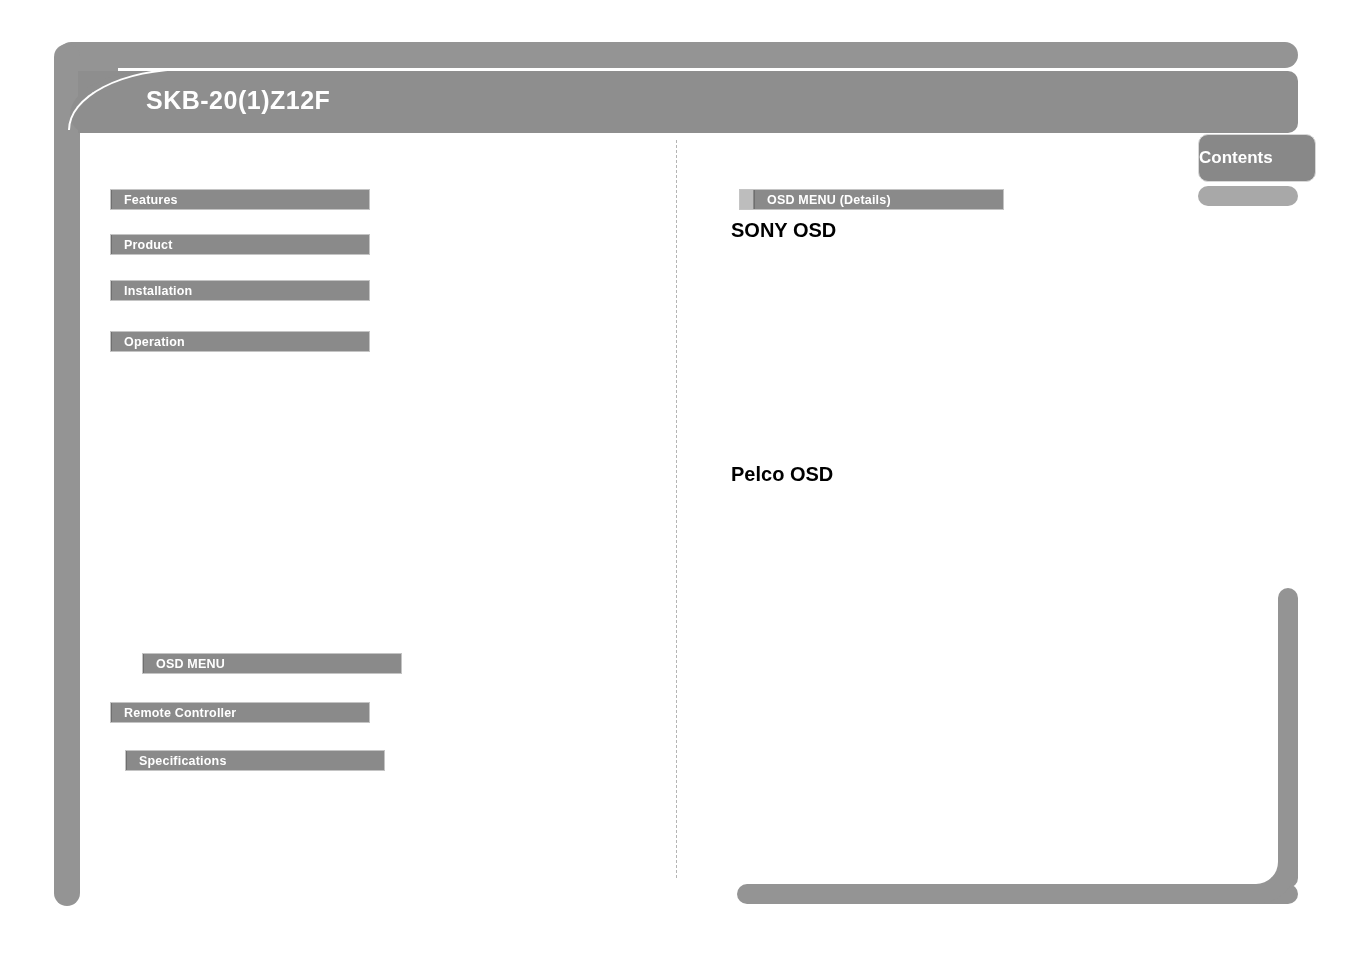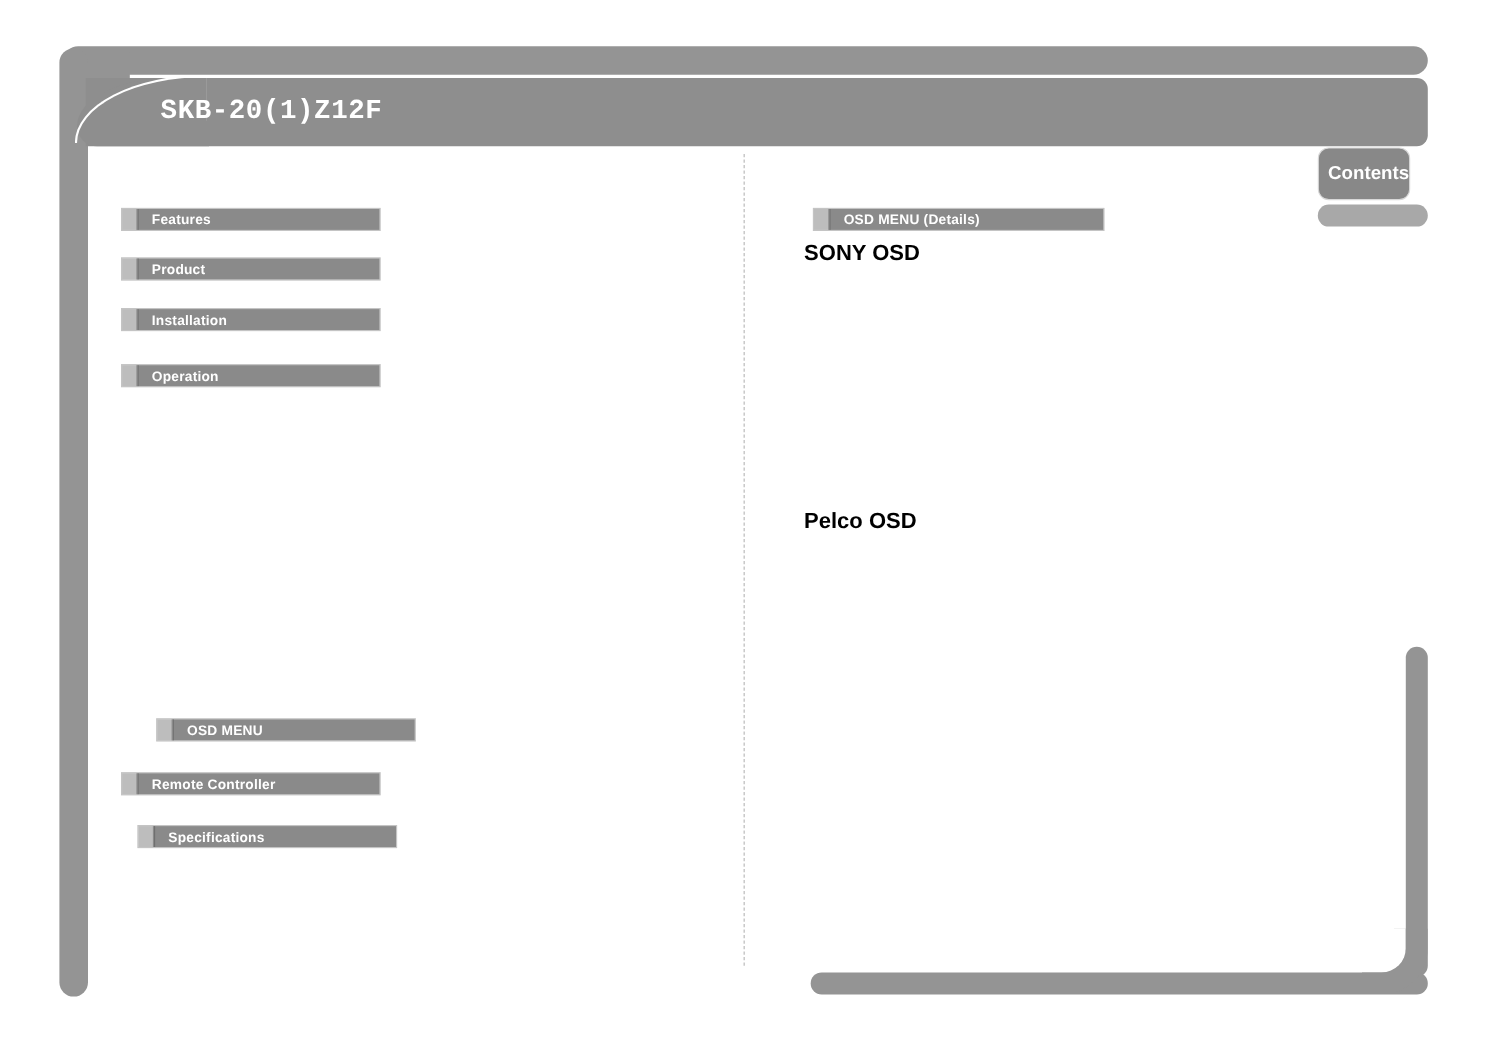--- a/index.html
+++ b/index.html
@@ -89,37 +89,36 @@
   }
   .titlebar-text {
     position: absolute;
     left: 146px;
     top: 86px;
     font-size: 25px;
     font-weight: bold;
     color: #ffffff;
     letter-spacing: 0.5px;
     white-space: nowrap;
-    font-family: Liberation Mono, monospace;
   }
 
   
   .contents-tab {
     position: absolute;
     left: 1198px;
     top: 134px;
-    width: 84px;
+    width: 118px;
     height: 48px;
     background: #888888;
     border-radius: 10px;
     border: 1px solid #d8d8d8;
     box-sizing: border-box;
     display: flex;
     align-items: center;
-    justify-content: flex-end;
+    justify-content: flex-start;
   }
   .contents-tab span {
     font-size: 17px;
     font-weight: bold;
     color: #ffffff;
   }
   .contents-tab-echo {
     position: absolute;
     left: 1198px;
     top: 186px;
@@ -197,21 +196,21 @@
   }
   .nav-btn .body .label {
     font-size: 12.5px;
     font-weight: bold;
     color: #ffffff;
     padding-left: 12px;
     white-space: nowrap;
     letter-spacing: 0.2px;
   }
 
-  .nav-left { left: 110px; width: 236px; }
+  .nav-left { left: 110px; width: 260px; flex-direction: column; }
 
   .nav-right { left: 718px; width: 265px; }
 
   
   .section-heading {
     position: absolute;
     font-size: 20px;
     font-weight: bold;
     color: #000000;
     white-space: nowrap;

